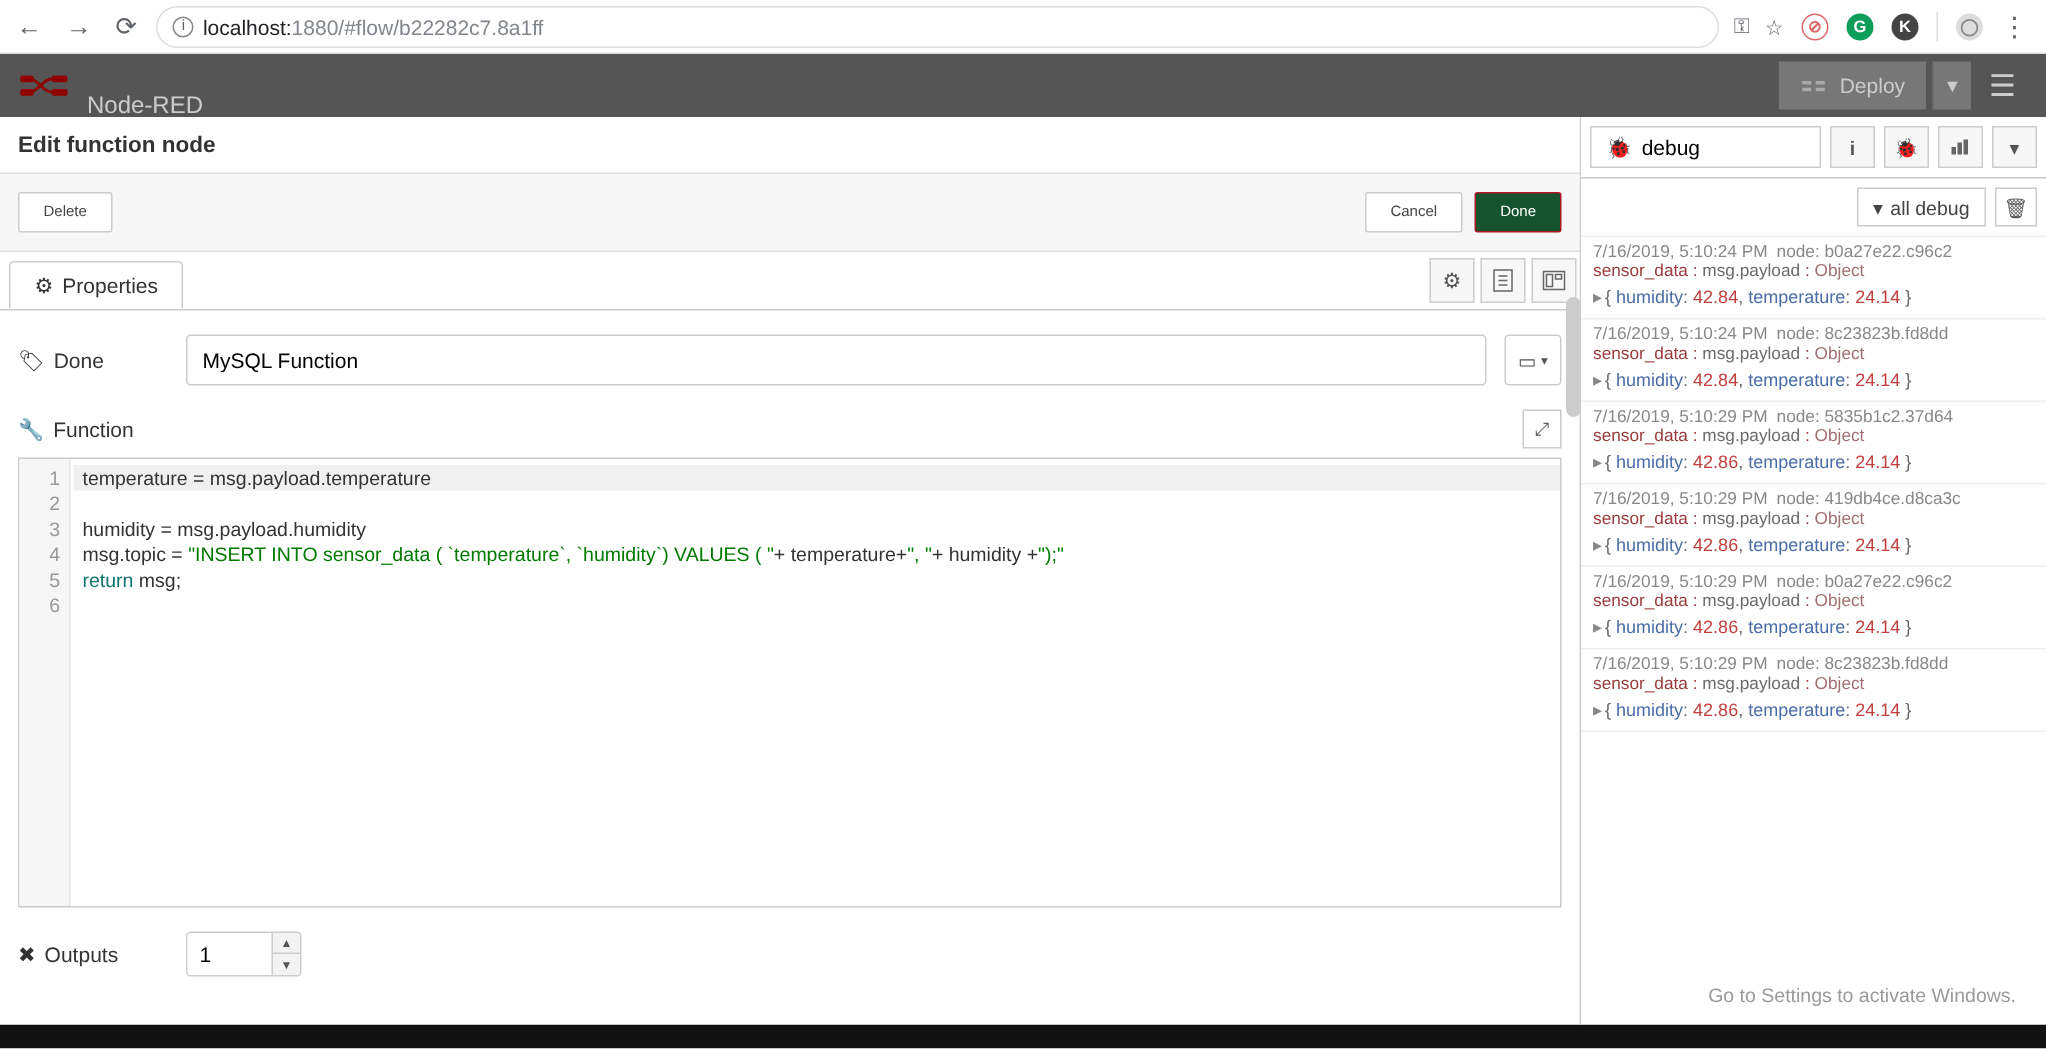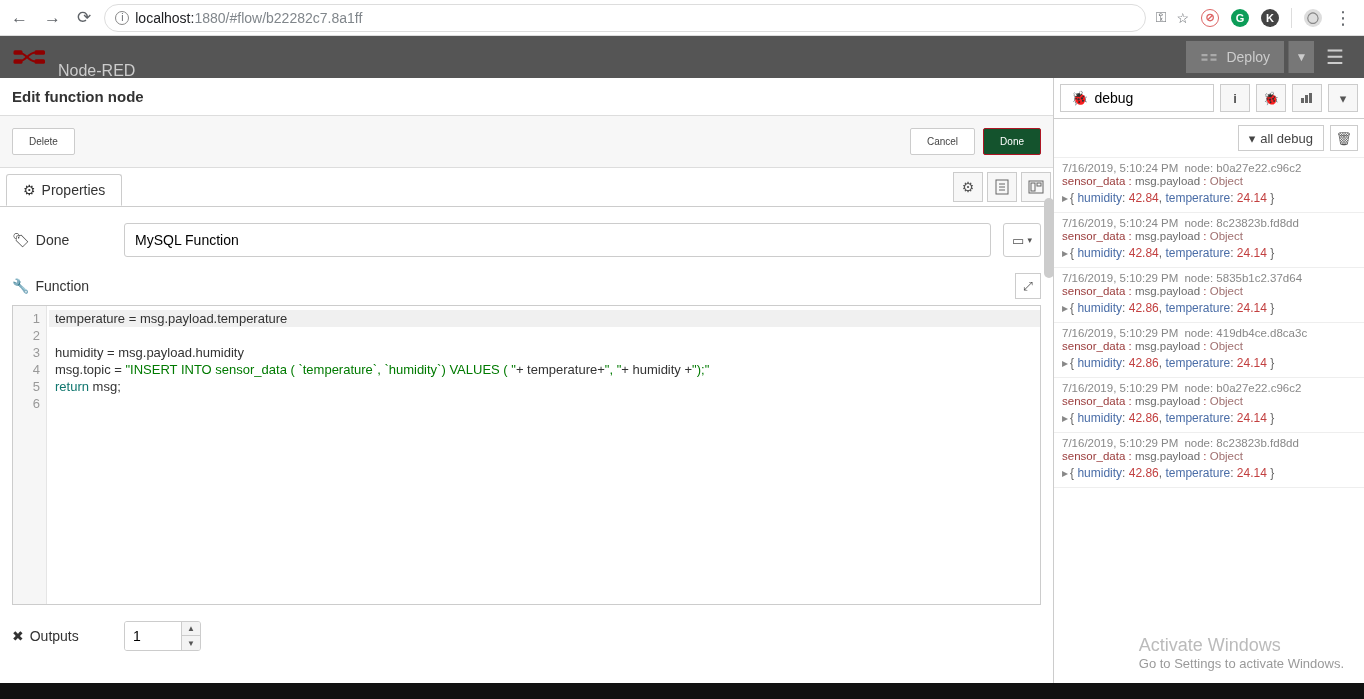--- a/index.html
+++ b/index.html
@@ -311,20 +311,19 @@
         </div>
         <div class="debug-msg">
           <div class="dm-meta">
             <span>7/16/2019, 5:10:29 PM</span> 
             <span class="dm-node">node: 8c23823b.fd8dd</span>
           </div>
           <div class="dm-topic"><span class="p1">sensor_data</span> : <span class="p2">msg.payload</span> : <span class="p3">Object</span></div>
           <div class="dm-body"><span class="dm-caret">▸</span><span class="dm-pun">{ </span><span class="dm-key">humidity</span><span class="dm-pun">: </span><span class="dm-val">42.86</span><span class="dm-pun">, </span><span class="dm-key">temperature</span><span class="dm-pun">: </span><span class="dm-val">24.14</span><span class="dm-pun"> }</span></div>
         </div>
         <div class="watermark">
-        <div class="w1">Activate Windows</div>
         <div>Go to Settings to activate Windows.</div>
       </div>
     </div>
   </div>
 </div>
 
 <div class="win-strip"></div>
 
 </body></html>

